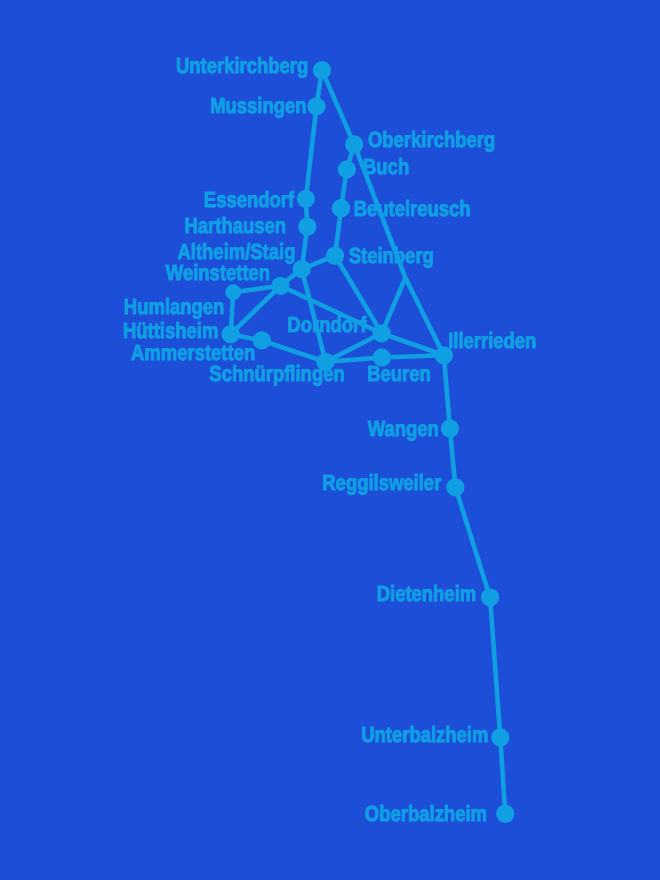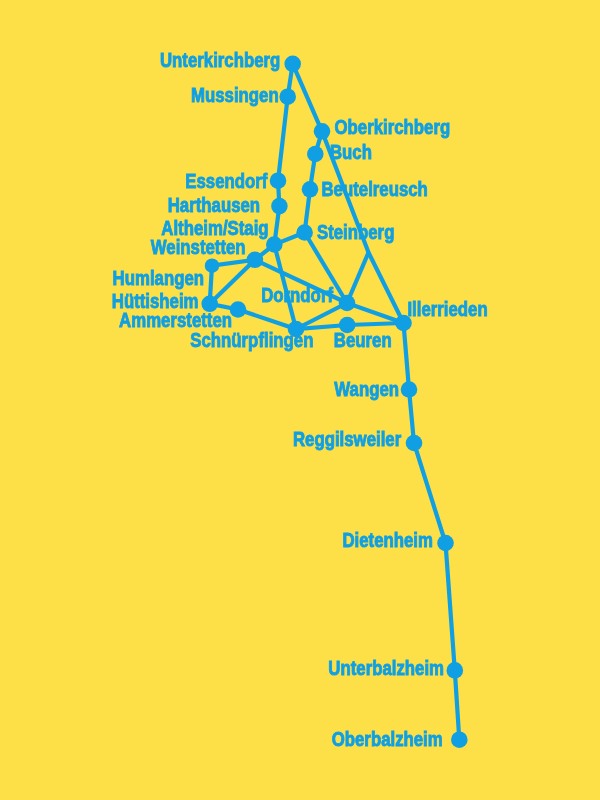--- a/index.html
+++ b/index.html
@@ -1,16 +1,16 @@
 <!DOCTYPE html>
 <html><head>
 <meta charset="utf-8">
 <style>
   html,body{margin:0;padding:0;background:#000;}
-  #wrap{position:relative;width:600px;height:800px;background:#fde047;overflow:hidden;}
+  #wrap{position:relative;width:600px;height:800px;background:#1d4ed8;overflow:hidden;}
   svg{display:block;}
   text{font-family:"Liberation Sans",sans-serif;font-weight:bold;font-size:20px;}
 </style>
 </head>
 <body>
 <div id="wrap">
 <svg width="600" height="800" viewBox="0 0 600 800">
   <g stroke="#109fe3" stroke-width="4.2" fill="none">
 
     <path d="M292.7 63.8 L287.7 96.7 L278 180.7 L279.4 206.1 L274.3 244.5"></path>

